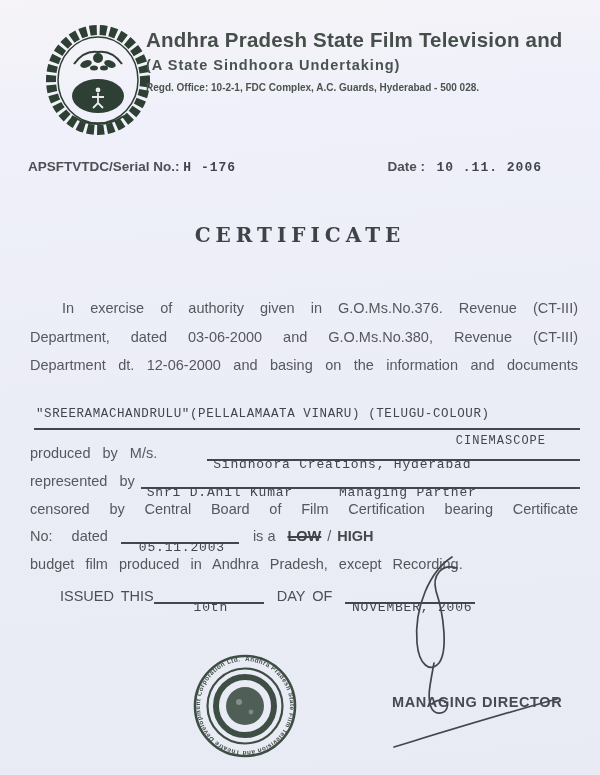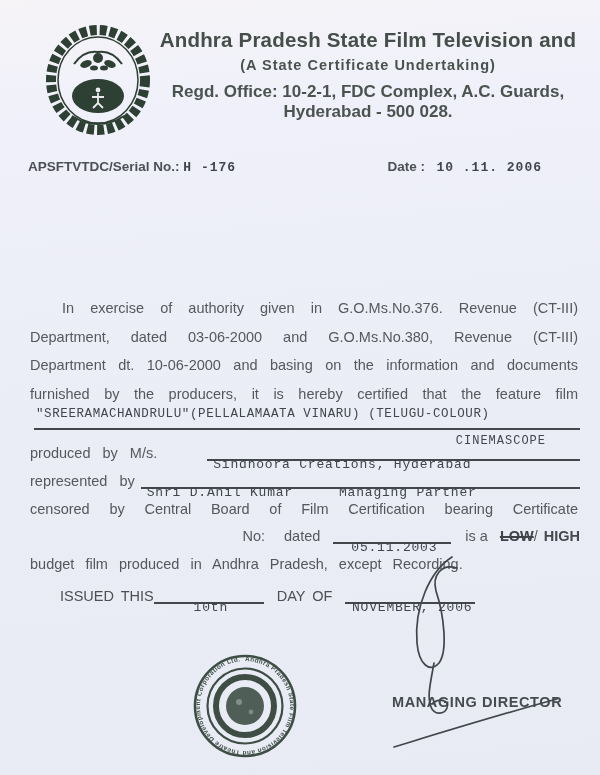--- a/index.html
+++ b/index.html
@@ -3,24 +3,24 @@
 <meta charset="utf-8">
 <style>
   html,body { margin:0; padding:0; background:#ffffff; }
   .page {
     position:relative; width:600px; height:775px; overflow:hidden;
     background:linear-gradient(175deg,#f6f4f7 0%, #eff0fa 16%, #ebedf6 55%, #e8eaf4 100%);
     font-family:"Liberation Sans", sans-serif; color:#54575b;
   }
   
   .logo { position:absolute; left:44px; top:24px; width:108px; height:112px; }
-  .header-text { position:absolute; left:146px; top:27px; width:444px; text-align:center; color:#454e49; }
+  .header-text { position:absolute; left:146px; top:27px; width:444px; color:#454e49; }
   .org-line { font-size:20.5px; font-weight:bold; line-height:26px; letter-spacing:0.2px; }
   .subtitle { font-size:14.5px; font-weight:bold; letter-spacing:1px; margin-top:4px; color:#49524c; }
-  .address  { font-size:17px; font-weight:bold; margin-top:9px; color:#4b534e; }
+  .address  { font-size:10px; font-weight:bold; margin-top:9px; color:#4b534e; }
   
   .meta { position:absolute; top:159px; left:28px; right:30px; height:20px; font-size:13.5px; color:#4c5054;font-weight:bold; }
   .meta .serial { position:absolute; left:0; top:0; }
   .meta .dategrp { position:absolute; right:28px; top:0; }
   .typed { font-family:"Liberation Mono","DejaVu Sans Mono",monospace; color:#41454c; }
   .meta .typed { font-size:13px; letter-spacing:1px; }
   
   .cert-title {
     position:absolute; top:223px; left:0; width:100%; text-align:center;
     font-family:"DejaVu Serif", serif; font-weight:bold; font-size:20px;
@@ -37,26 +37,26 @@
   
   .fill-row { position:absolute; left:30px; right:20px; display:flex; align-items:flex-end; font-size:14.5px; color:#55585c; }
   .wlabel { white-space:nowrap; word-spacing:8px; padding-right:6px; }
   .fill { border-bottom:2px solid #43474b; padding:0 2px 1px 6px; }
   .grow { flex:1 1 auto; }
   .fill .typed { font-size:13px; letter-spacing:0.8px; position:relative; top:14px; }
   .produced-row { top:441px;gap:44px; }
   .represented-row { top:469px; }
   .role { margin-left:42px; }
   .censored { position:absolute; top:501px; left:30px; width:548px; font-size:14.5px; text-align:justify; text-align-last:justify; }
-  .no-row { top:524px;justify-content:flex-end; }
+  .no-row { top:524px; }
   .fill-no { width:176px; }
   .fill-dated { width:110px; text-align:center; }
   .midlbl { margin:0 13px; white-space:nowrap; }
   .isa { margin:0 12px 0 14px; white-space:nowrap; }
-  .low { font-weight:bold; color:#3f4347; text-decoration:line-through; text-decoration-thickness:2px; }
+  .low { font-weight:bold; color:#3f4347; text-decoration:line-through; text-decoration-thickness:2px; margin-right:6px; }
   .slash { margin-right:6px; }
   .high { font-weight:bold; color:#45494d; }
   .budget { position:absolute; top:556px; left:30px; width:548px; font-size:14.5px; word-spacing:7px; }
   .issued-row { position:absolute; top:584px; left:60px; width:415px; display:flex; align-items:flex-end; font-size:14.5px; color:#4c5054; }
   .issued-row .lbl { white-space:nowrap; word-spacing:3px; }
   .fill-day { width:102px; text-align:center; }
   .fill-month { flex:1 1 auto; text-align:center; }
   
   .seal { position:absolute; left:189px; top:650px; width:112px; height:112px; opacity:0.9; }
   .md-label { position:absolute; top:694px; left:392px; font-size:14.5px; font-weight:bold; letter-spacing:0.6px; color:#464b50; }
@@ -77,41 +77,41 @@
     <ellipse cx="50" cy="44" rx="4" ry="2.5" fill="#2e3f33"></ellipse>
     <ellipse cx="60" cy="44" rx="4" ry="2.5" fill="#2e3f33"></ellipse>
     <ellipse cx="54" cy="72" rx="26" ry="17" fill="#2e3f33"></ellipse>
     <circle cx="54" cy="66" r="2.4" fill="#e9ebf0"></circle>
     <path d="M54 69 L54 79 M48 73 L60 73 M54 79 L49 84 M54 79 L59 84" stroke="#e9ebf0" stroke-width="1.8" fill="none"></path>
     <path d="M28 92 Q40 100 54 100 Q68 100 80 92" fill="none" stroke="#2e3f33" stroke-width="2"></path>
   </svg>
 
   <div class="header-text">
     <div class="org-line">Andhra Pradesh State Film Television and</div>
-    <div class="subtitle">(A State Certificate Undertaking)</div>
+    <div class="subtitle">(A State Sindhoora Undertaking)</div>
     <div class="address">Regd. Office: 10-2-1, FDC Complex, A.C. Guards, Hyderabad - 500 028.</div>
   </div>
 
   <div class="meta">
     <span class="serial">
       <span>APSFTVTDC/Serial No.:</span>
       <span class="typed">H -176</span>
     </span>
     <span class="dategrp">
       <span>Date :</span>&nbsp;&nbsp;
       <span class="typed">10 .11. 2006</span>
     </span>
   </div>
 
+  <div class="cert-title">CERTIFICATE</div>
 
   <div class="para">
     <div class="line indent">In exercise of authority given in G.O.Ms.No.376. Revenue (CT-III)</div>
     <div class="line">Department, dated 03-06-2000 and G.O.Ms.No.380, Revenue (CT-III)</div>
-    <div class="line">Department dt. 10-06-2000 and basing on the information and documents</div>
-    <div class="line">furnished by the producers, it is hereby certified that the feature film</div>
+    <div class="line">Department dt. 12-06-2000 and basing on the information and documents</div>
   </div>
 
   <div class="film-title typed">"SREERAMACHANDRULU"(PELLALAMAATA VINARU) (TELUGU-COLOUR)</div>
   <div class="rule1"></div>
   <div class="cinemascope typed">CINEMASCOPE</div>
 
   <div class="fill-row produced-row">
     <span class="wlabel">produced by M/s.</span>
     <span class="fill grow">
       <span class="typed">Sindhoora Creations, Hyderabad</span>

